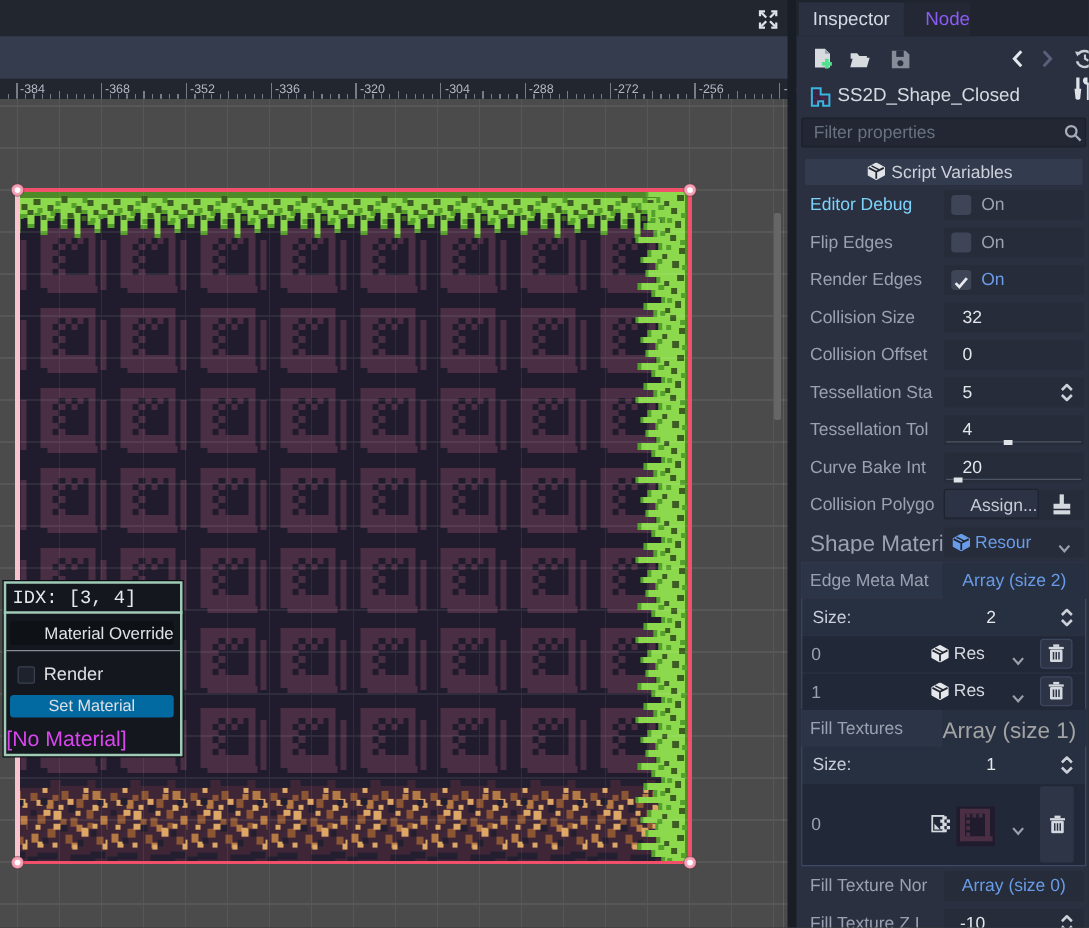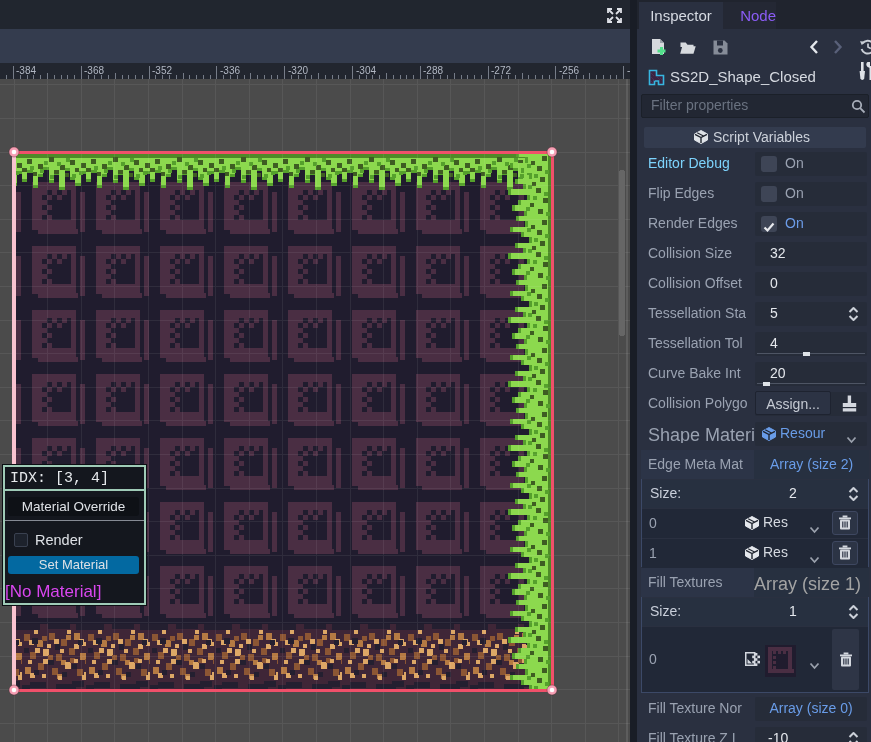--- a/index.html
+++ b/index.html
@@ -214,21 +214,21 @@
 <circle cx="14" cy="690" r="2.3" fill="#ffffff" shape-rendering="geometricPrecision"></circle>
 <circle cx="552" cy="690" r="5" fill="#f59fb4" stroke="rgba(60,20,30,0.35)" stroke-width="1" shape-rendering="geometricPrecision"></circle>
 <circle cx="552" cy="690" r="2.3" fill="#ffffff" shape-rendering="geometricPrecision"></circle>
 <rect x="619" y="170" width="6" height="166" rx="3" fill="#666666"></rect>
 <rect x="626" y="79" width="1.5" height="663" fill="rgba(255,255,255,0.10)"></rect>
 </svg>
 <div style="position:absolute;left:0;top:0;width:0;height:0">
     <div style="position:absolute;left:3px;top:465px;width:143px;height:140px;background:#14171e;border:2px solid #9fcbb7;box-shadow:0 0 0 1px #0c0e13"></div>
 <div style="position:absolute;left:10px;top:470px;width:130px;height:17px;font-family:'Liberation Mono',monospace;font-size:15px;color:#e6e9ec;white-space:nowrap">IDX: [3, 4]</div>
 <div style="position:absolute;left:3px;top:489px;width:143px;height:2px;background:#9fcbb7"></div>
-<div style="position:absolute;left:8px;top:497px;width:131px;height:19px;background:#0e1116;border-radius:3px;color:#dfe2e6;font-size:13.5px;text-align:center;line-height:19px">Material Override</div>
+<div style="position:absolute;left:8px;top:497px;width:131px;height:19px;background:#0e1116;border-radius:3px;color:#dfe2e6;font-size:13.5px;text-align:right;line-height:19px">Material Override</div>
 <div style="position:absolute;left:5px;top:520px;width:139px;height:1px;background:#868b94"></div>
 <div style="position:absolute;left:14px;top:533px;width:14px;height:14px;background:#1d222c;border:1px solid #3a4150;border-radius:2px"></div>
 <div style="position:absolute;left:35px;top:532px;color:#dde0e5;font-size:14.5px">Render</div>
 <div style="position:absolute;left:8px;top:556px;width:131px;height:18px;background:#0369a1;border-radius:3px;color:#dde0e5;font-size:13px;text-align:center;line-height:18px">Set Material</div>
 <div style="position:absolute;left:5px;top:582px;width:140px;height:17px;font-family:Liberation Sans, sans-serif;font-size:17px;color:#d946ef;white-space:nowrap">[No Material]</div>
   </div>
 <div style="position:absolute;left:637px;top:0;width:234px;height:742px;overflow:hidden">
     <div style="position:absolute;left:0;top:0;width:234px;height:742px;background:#2a3040"></div>
 <div style="position:absolute;left:0;top:0;width:234px;height:29px;background:#20242e"></div>
 <div style="position:absolute;left:85px;top:2px;width:54px;height:27px;background:#242834"></div>
@@ -321,21 +321,21 @@
 <div style="position:absolute;left:133px;top:335px;color:#e4e7ec;font-size:14px">4</div>
 <div style="position:absolute;left:120px;top:353px;width:108px;height:1px;background:#4e5564"></div>
 <div style="position:absolute;left:166px;top:352px;width:7px;height:4px;background:#dfe3e8"></div>
 <div style="position:absolute;left:11px;top:365px;width:106px;height:18px;color:#9aa2b1;font-size:14px;white-space:nowrap;overflow:hidden">Curve Bake Int</div>
 <div style="position:absolute;left:118px;top:362px;width:112px;height:24px;background:#262c39;border-radius:2px"></div>
 <div style="position:absolute;left:133px;top:365px;color:#e4e7ec;font-size:14px">20</div>
 <div style="position:absolute;left:120px;top:383px;width:108px;height:1px;background:#4e5564"></div>
 <div style="position:absolute;left:126px;top:382px;width:7px;height:4px;background:#dfe3e8"></div>
 <div style="position:absolute;left:11px;top:395px;width:106px;height:18px;color:#9aa2b1;font-size:14px;white-space:nowrap;overflow:hidden">Collision Polygo</div>
 <div style="position:absolute;left:118px;top:392px;width:112px;height:24px;background:#262c39;border-radius:2px"></div>
-<div style="position:absolute;left:118px;top:391px;width:76px;height:24px;background:#2c3344;border:1px solid #1e2330;border-radius:2px;color:#c6cbd4;font-size:14px;text-align:center;line-height:24px">Assign...</div>
+<div style="position:absolute;left:118px;top:391px;width:76px;height:24px;background:#2c3344;border:1px solid #1e2330;border-radius:2px;color:#c6cbd4;font-size:14px;text-align:right;line-height:24px">Assign...</div>
 <div style="position:absolute;left:205px;top:395px"><svg width="15" height="17" viewBox="0 0 15 17" style="">
         <rect x="5.7" y="0.5" width="3.4" height="8" fill="#d4d8df"></rect>
         <rect x="0.8" y="8" width="13.4" height="4" fill="#d4d8df"></rect>
         <rect x="0.8" y="13.2" width="13.4" height="3.3" fill="#d4d8df"></rect>
       </svg></div>
 <div style="position:absolute;left:11px;top:425px;width:106px;height:18px;color:#9aa2b1;font-size:18px;white-space:nowrap;overflow:hidden">Shape Material</div>
 <div style="position:absolute;left:118px;top:422px;width:112px;height:24px;background:#262c39;border-radius:2px"></div>
 <div style="position:absolute;left:125px;top:427px"><svg width="14" height="14" viewBox="0 0 14 14" style="">
         <polygon points="7.0,0.5 13.5,4.0 13.5,10.0 7.0,13.5 0.5,10.0 0.5,4.0" fill="#699ce8" stroke="#699ce8" stroke-width="1" stroke-linejoin="round"></polygon>
         <path d="M1.0 4.3L7.0 7.5L13.0 4.3M7.0 7.5V13.0" stroke="#20252f" stroke-width="1.4" fill="none"></path>

